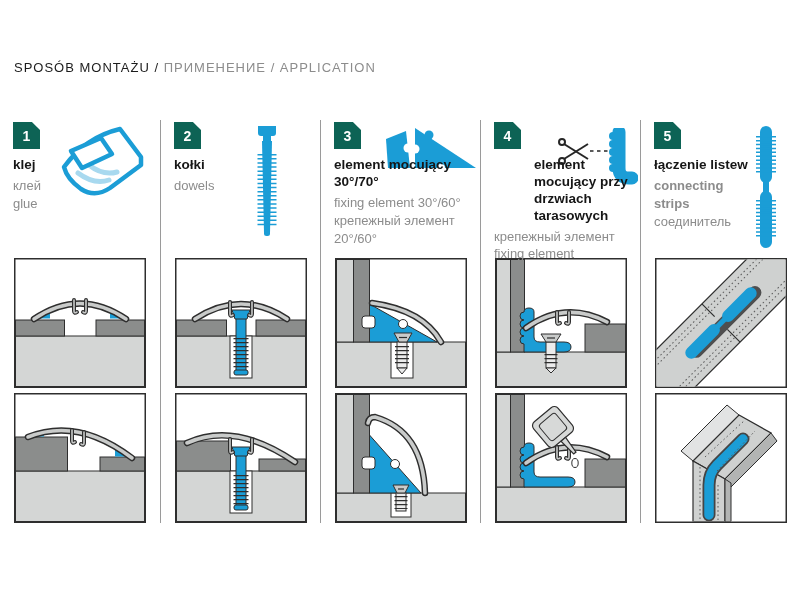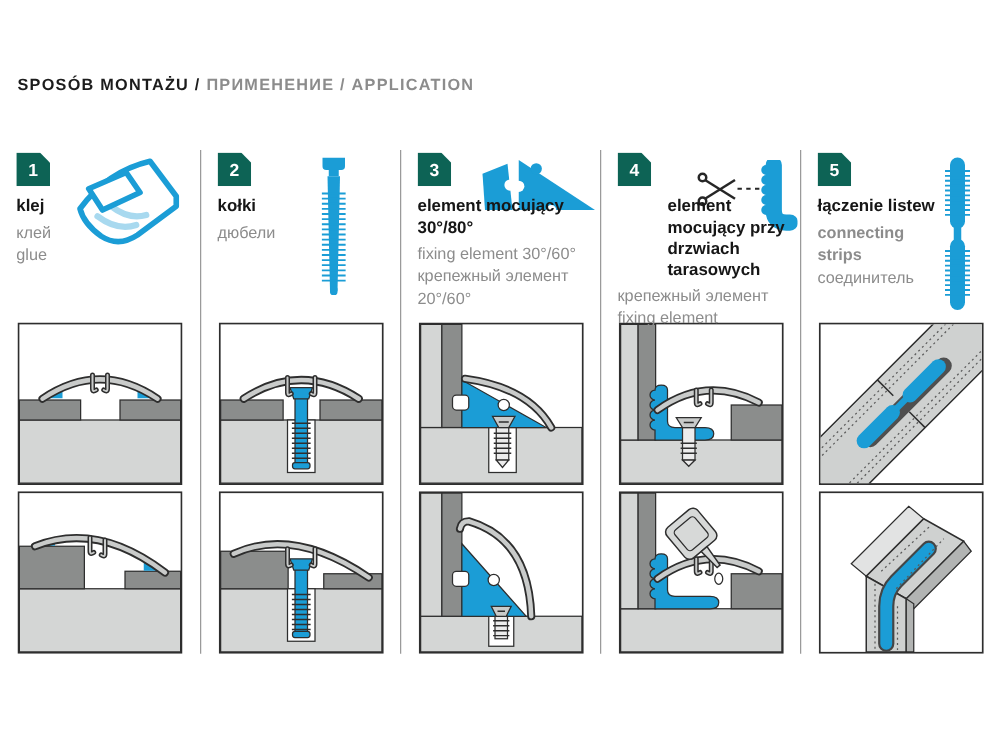--- a/index.html
+++ b/index.html
@@ -1,18 +1,18 @@
 <!DOCTYPE html>
 <html><head>
 <meta charset="utf-8">
 <style>
   html,body{margin:0;padding:0;background:#fff;}
   .page{position:relative;width:800px;height:600px;background:#fff;overflow:hidden;
         font-family:"Liberation Sans", sans-serif;}
-  .title{position:absolute;top:60px;left:14px;font-size:13px;font-weight:bold;
+  .title{position:absolute;top:60px;left:14px;font-size:13px;font-weight:normal;
          letter-spacing:1px;color:#1c1c1c;white-space:nowrap;}
   .title .t-gray{color:#8c8c8c;}
   .main{position:absolute;top:120px;left:0;width:800px;display:flex;}
   .col{width:160px;height:403px;box-sizing:border-box;}
   .col + .col{border-left:1px solid #9a9a9a;}
   .col-header{height:138px;position:relative;}
   .badge{position:absolute;top:2px;left:13px;width:27px;height:27px;background:#0d6355;
          color:#fff;font-size:14px;font-weight:bold;display:flex;align-items:center;
          justify-content:center;clip-path:polygon(0 0,70% 0,100% 30%,100% 100%,0 100%);}
   .labels{position:absolute;top:37px;left:13px;right:2px;}
@@ -115,21 +115,21 @@
         <div class="hicon icon2">
           <svg width="26" height="112" viewBox="0 0 26 112">
             <path fill="#1b9dd6" d="M4 0 h18 v7 q0 3 -3 3 h-2 v5 h-8 v-5 h-2 q-3 0 -3 -3 Z"></path>
             <polygon fill="#1b9dd6" points="8,15 18,15 16,107 10,107"></polygon>
             <line x1="13" y1="28" x2="13" y2="100" stroke="#1b9dd6" stroke-width="19" stroke-dasharray="1.5 2.6"></line>
             <rect x="10" y="103" width="6" height="7" rx="2.5" fill="#1b9dd6"></rect>
           </svg>
         </div>
         <div class="labels">
           <div class="label-pl">kołki</div>
-          <div class="label-sub label-ru">дюбели</div>
+          <div class="label-sub label-en">dowels</div>
         </div>
       </div>
       <div class="box">
         <svg width="132" height="130" viewBox="0 0 132 130">
           <rect class="frame" x="0.75" y="0.75" width="130.5" height="128.5"></rect>
           <rect class="sub" x="1.5" y="78" width="129" height="50.5"></rect>
           <rect class="panel" x="1.5" y="62" width="50" height="16"></rect>
           <rect class="panel" x="81" y="62" width="49.5" height="16"></rect>
           <rect class="hole" x="55" y="78" width="22" height="42"></rect>
           <rect class="blues" x="61" y="56" width="10" height="58"></rect>
@@ -170,21 +170,21 @@
           <svg width="92" height="52" viewBox="0 0 92 52">
             <polygon fill="#1b9dd6" points="2,17 22,9 26,46 4,46"></polygon>
             <circle cx="24" cy="26" r="4.5" fill="#fff"></circle>
             <polygon fill="#1b9dd6" points="31,6 92,46 31,46"></polygon>
             <circle cx="31" cy="27" r="4.5" fill="#fff"></circle>
             <circle cx="57" cy="46" r="4" fill="#fff"></circle>
             <circle cx="45" cy="13" r="4.5" fill="#1b9dd6"></circle>
           </svg>
         </div>
         <div class="labels">
-          <div class="label-pl">element mocujący 30°/80°</div>
+          <div class="label-pl">element mocujący 30°/70°</div>
           <div class="label-sub label-en">fixing element 30°/60°</div>
           <div class="label-sub label-ru">крепежный элемент 20°/60°</div>
         </div>
       </div>
       <div class="box">
         <svg width="132" height="130" viewBox="0 0 132 130">
           <rect class="frame" x="0.75" y="0.75" width="130.5" height="128.5"></rect>
           <rect class="sub" x="1.5" y="84" width="129" height="44.5"></rect>
           <rect class="sub" x="1.5" y="1.5" width="17" height="82.5"></rect>
           <rect class="panel" x="18.5" y="1.5" width="16" height="82.5"></rect>

